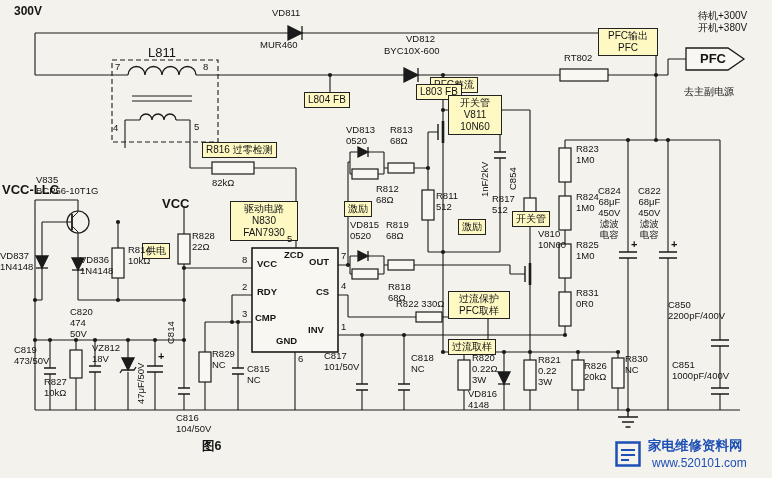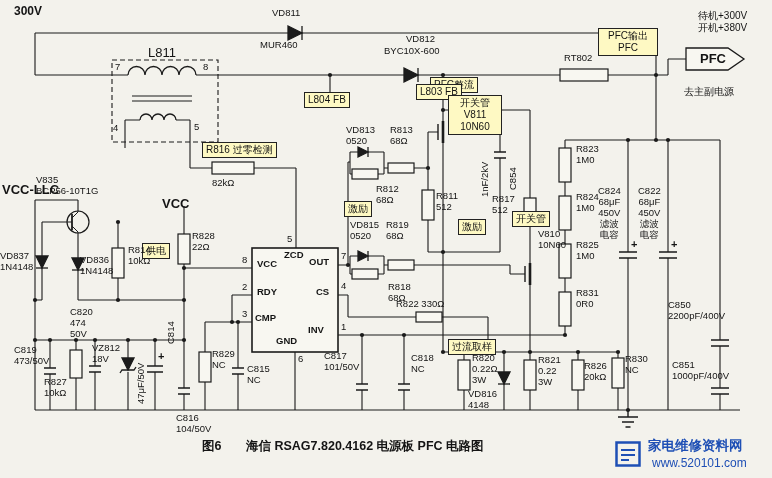--- a/index.html
+++ b/index.html
@@ -268,20 +268,23 @@
 68Ω</div>
   <div class="lbl" style="left:388px;top:282px">R818
 68Ω</div>
   <div class="lbl" style="left:492px;top:194px">R817
 512</div>
   <div class="lbl box cn" style="left:458px;top:219px">激励</div>
   <div class="lbl box cn" style="left:512px;top:211px">开关管</div>
   <div class="lbl" style="left:538px;top:229px">V810
 10N60</div>
 
+  <div class="lbl box cn ctr" style="left:230px;top:201px;width:60px">驱动电路
+N830
+FAN7930</div>
   <div class="lbl box cn" style="left:142px;top:243px">供电</div>
 
   <div class="lbl b s11" style="left:2px;top:183px">VCC-LLC</div>
   <div class="lbl" style="left:36px;top:175px">V835
 BCP56-10T1G</div>
   <div class="lbl" style="left:0px;top:251px">VD837
 1N4148</div>
   <div class="lbl" style="left:80px;top:255px">VD836
 1N4148</div>
   <div class="lbl" style="left:128px;top:245px">R814
@@ -307,20 +310,22 @@
   <div class="lbl" style="left:247px;top:364px">C815
 NC</div>
   <div class="lbl" style="left:176px;top:413px">C816
 104/50V</div>
 
   <div class="lbl" style="left:324px;top:351px">C817
 101/50V</div>
   <div class="lbl" style="left:411px;top:353px">C818
 NC</div>
   <div class="lbl" style="left:396px;top:299px">R822 330Ω</div>
+  <div class="lbl box cn ctr" style="left:448px;top:291px;width:54px">过流保护
+PFC取样</div>
   <div class="lbl box cn" style="left:448px;top:339px">过流取样</div>
   <div class="lbl" style="left:472px;top:353px">R820
 0.22Ω
 3W</div>
   <div class="lbl" style="left:468px;top:389px">VD816
 4148</div>
   <div class="lbl" style="left:538px;top:355px">R821
 0.22
 3W</div>
   <div class="lbl" style="left:584px;top:361px">R826
@@ -365,21 +370,20 @@
   <div class="lbl" style="left:242px;top:255px">8</div>
   <div class="lbl" style="left:242px;top:282px">2</div>
   <div class="lbl" style="left:242px;top:309px">3</div>
   <div class="lbl" style="left:341px;top:251px">7</div>
   <div class="lbl" style="left:341px;top:281px">4</div>
   <div class="lbl" style="left:341px;top:322px">1</div>
   <div class="lbl" style="left:287px;top:234px">5</div>
   <div class="lbl" style="left:298px;top:354px">6</div>
 
   <div class="lbl b s13" style="left:202px;top:439px">图6</div>
-  <div class="lbl b s13" style="left:246px;top:439px">海信 RSAG7.820.4162 电源板 PFC 电路图</div>
 
   <div style="position:absolute;left:615px;top:441px;width:26px;height:26px">
     <svg width="26" height="26">
       <rect x="1.5" y="1.5" width="23" height="23" fill="none" stroke="#1e4fb5" stroke-width="2.5"></rect>
       <path d="M6 9 H20 M6 14 H20 M6 19 H14" stroke="#1e4fb5" stroke-width="2" fill="none"></path>
     </svg>
   </div>
   <div class="lbl b blue" style="left:648px;top:438px;font-size:13.5px">家电维修资料网</div>
   <div class="lbl blue" style="left:652px;top:457px;font-size:12px">www.520101.com</div>
 

